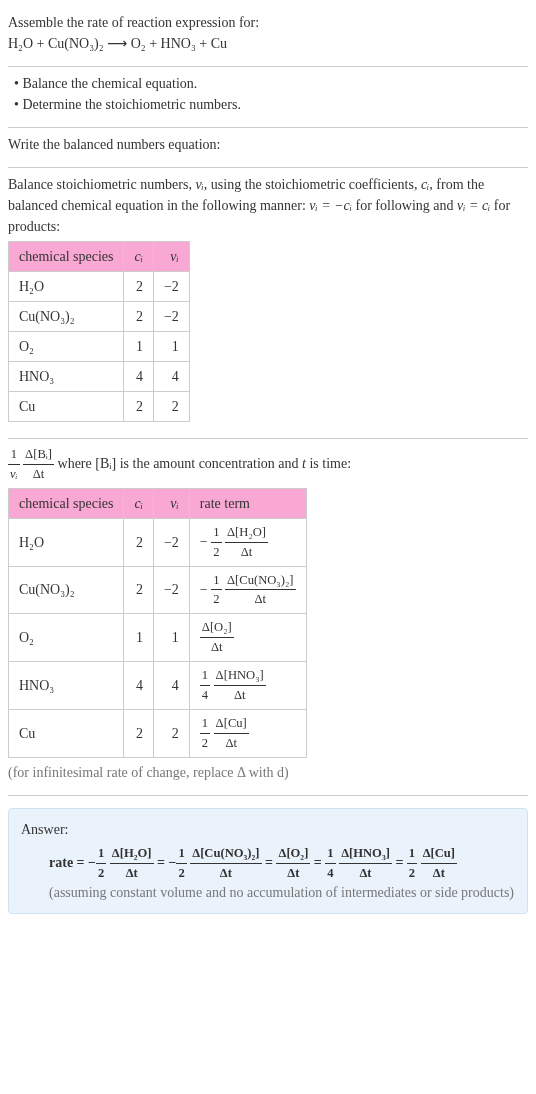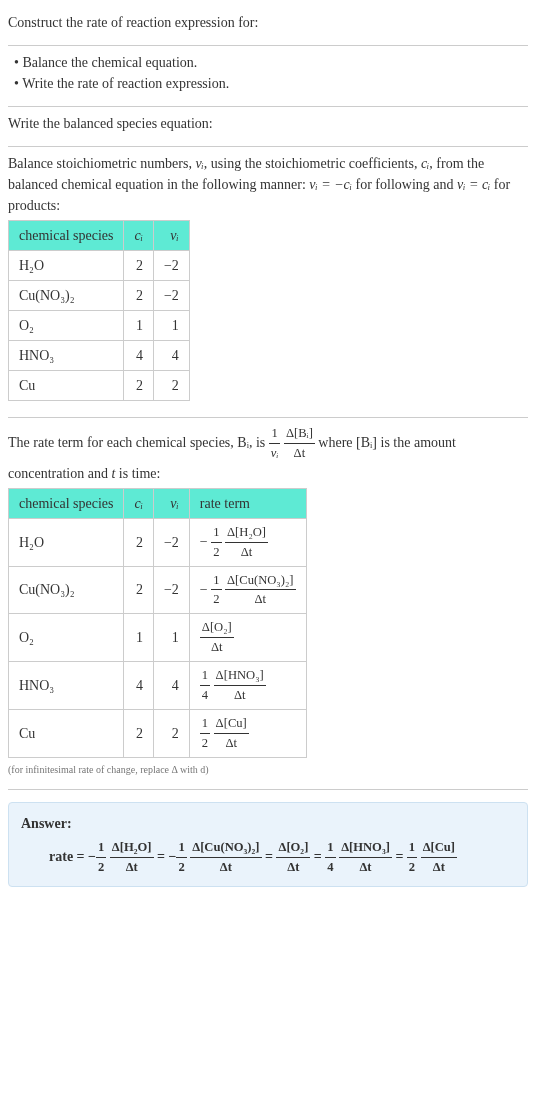--- a/index.html
+++ b/index.html
@@ -24,83 +24,83 @@
   border-collapse: collapse;
   margin: 4px 0;
 }
 th, td {
   border: 1px solid #ccc;
   padding: 4px 10px;
   text-align: left;
   font-weight: normal;
 }
 th {
-  background: #5eead4;
+  background: #f9a8d4;
 }
 td.num, th.num {
   text-align: right;
 }
 .frac {
   display: inline-block;
   vertical-align: middle;
   text-align: center;
   font-size: 0.9em;
 }
 .frac .top {
   display: block;
   border-bottom: 1px solid #333;
   padding: 0 2px;
 }
 .frac .bot {
   display: block;
   padding: 0 2px;
 }
 .note {
-  font-size: 10px;
+  font-size: 14px;
   color: #777;
 }
 .answer {
   background: #eaf3fb;
   border: 1px solid #cde1f1;
   border-radius: 4px;
   padding: 10px 12px;
   margin-top: 6px;
 }
 .answer-label {
   margin: 0 0 4px 0;
-  font-weight: bold;
 }
 .indent {
   padding-left: 28px;
 }
 .bullet {
   padding-left: 6px;
   font-family: Liberation Serif, serif;
 }
 .eqline {
   white-space: nowrap;
   font-weight: bold;
 }
 </style>
 </head>
 <body>
 
 <div class="section">
-  <div>Construct the rate of reaction expression for:</div>
+  <div>Assemble the rate of reaction expression for:</div>
+  <div>H₂O + Cu(NO₃)₂ ⟶ O₂ + HNO₃ + Cu</div>
 </div>
 <hr>
 
 <div class="section">
   <div class="bullet">• Balance the chemical equation.</div>
-  <div class="bullet">• Write the rate of reaction expression.</div>
-</div>
-<hr>
-
-<div class="section">
-  <div>Write the balanced species equation:</div>
+  <div class="bullet">• Determine the stoichiometric numbers.</div>
+</div>
+<hr>
+
+<div class="section">
+  <div>Write the balanced numbers equation:</div>
 </div>
 <hr>
 
 <div class="section">
   <div>
     <span>Balance stoichiometric numbers, </span><i>νᵢ</i><span>, using the stoichiometric coefficients, </span><i>cᵢ</i><span>, from the balanced chemical equation in the following manner: </span><i>νᵢ = −cᵢ</i><span> for following and </span><i>νᵢ = cᵢ</i><span> for products:</span>
   </div>
   <table>
     <tbody>
         <tr>
@@ -133,21 +133,20 @@
           <td class="num">2</td>
           <td class="num">2</td>
         </tr>
   </tbody>
     </table>
 </div>
 <hr>
 
 <div class="section">
   <div>
-    <span>The rate term for each chemical species, Bᵢ, is </span>
     <span class="frac"><span class="top">1</span><span class="bot"><i>νᵢ</i></span></span>
     <span class="frac"><span class="top">Δ[Bᵢ]</span><span class="bot">Δt</span></span>
     <span> where [Bᵢ] is the amount concentration and </span><i>t</i><span> is time:</span>
   </div>
   <table>
     <tbody>
         <tr>
       <th>chemical species</th>
       <th class="num"><i>cᵢ</i></th>
       <th class="num"><i>νᵢ</i></th>
@@ -197,14 +196,15 @@
       <span>−</span><span class="frac"><span class="top">1</span><span class="bot">2</span></span> <span class="frac"><span class="top">Δ[H₂O]</span><span class="bot">Δt</span></span>
       <span> = </span>
       <span>−</span><span class="frac"><span class="top">1</span><span class="bot">2</span></span> <span class="frac"><span class="top">Δ[Cu(NO₃)₂]</span><span class="bot">Δt</span></span>
       <span> = </span>
       <span class="frac"><span class="top">Δ[O₂]</span><span class="bot">Δt</span></span>
       <span> = </span>
       <span class="frac"><span class="top">1</span><span class="bot">4</span></span> <span class="frac"><span class="top">Δ[HNO₃]</span><span class="bot">Δt</span></span>
       <span> = </span>
       <span class="frac"><span class="top">1</span><span class="bot">2</span></span> <span class="frac"><span class="top">Δ[Cu]</span><span class="bot">Δt</span></span>
     </div>
+    <div class="indent note">(assuming constant volume and no accumulation of intermediates or side products)</div>
   </div>
 </div>
 
 </body></html>

